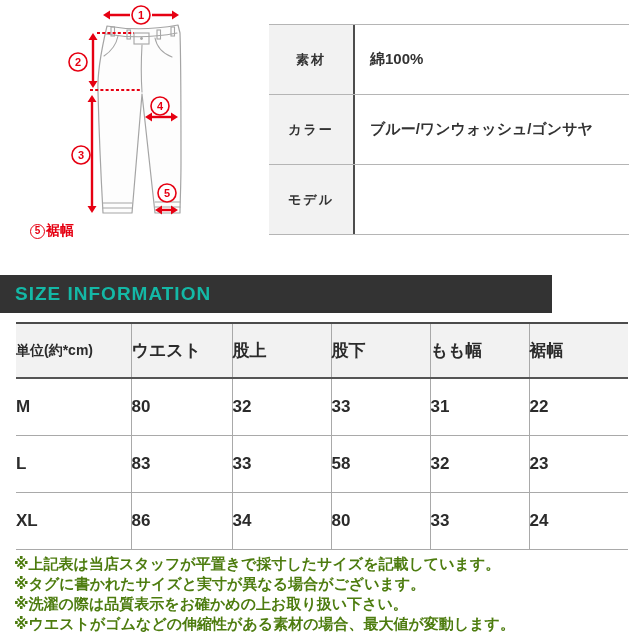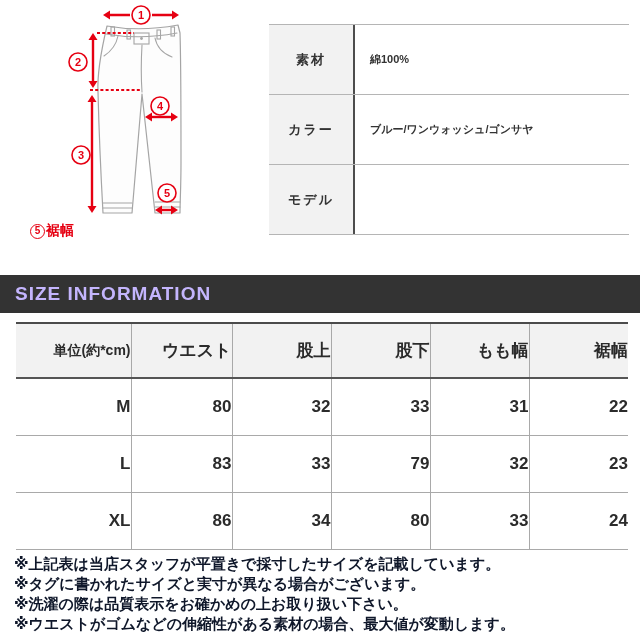--- a/index.html
+++ b/index.html
@@ -19,40 +19,40 @@
         font-size:10px;line-height:12.5px;text-align:center;vertical-align:1px;margin-right:1px;
         box-sizing:border-box;background:#fff}
 
   
   .spec-table{position:absolute;left:269px;top:24px;width:360px;border-top:1px solid #b5b5b5}
   .spec-row{display:flex;height:69px;border-bottom:1px solid #b5b5b5}
   .spec-label{width:86px;background:#f2f2f2;border-right:2px solid #4d4d4d;display:flex;
               align-items:center;justify-content:center;font-weight:bold;font-size:13px;
               letter-spacing:2px;color:#333;box-sizing:border-box}
   .spec-value{flex:1;display:flex;align-items:center;padding-left:15px;font-weight:bold;
-              font-size:11px;color:#333}
-
-  
-  .banner{position:absolute;left:0;top:275px;width:640px;height:38px;background:#333;
-          color:#c4b5fd;display:flex;align-items:center;padding-left:15px;box-sizing:border-box;
+              font-size:15px;color:#333}
+
+  
+  .banner{position:absolute;left:0;top:275px;width:552px;height:38px;background:#333;
+          color:#14b8a6;display:flex;align-items:center;padding-left:15px;box-sizing:border-box;
           font-size:19px;font-weight:bold;letter-spacing:1px}
 
   
   .size-table{position:absolute;left:16px;top:322px;border-collapse:collapse;
               border-top:2px solid #4c4c4c}
-  .size-table th,.size-table td{border:1px solid #a9a9a9;text-align:right;vertical-align:middle;
+  .size-table th,.size-table td{border:1px solid #a9a9a9;text-align:left;vertical-align:middle;
               color:#2b2b2b;font-weight:bold;padding:0}
   .size-table th{background:#f2f2f2;height:53px;font-size:17px;border-bottom:2px solid #555}
   .size-table th.unit{font-size:14px}
   .size-table td{height:56px;font-size:17px;background:#fff}
   .size-table tr>*:first-child{border-left:none}
   .size-table tr>*:last-child{border-right:none}
 
   
-  .notes{position:absolute;left:14px;top:554px;font-size:15px;font-weight:bold;color:#0f172a;
+  .notes{position:absolute;left:14px;top:554px;font-size:15px;font-weight:bold;color:#4d7c0f;
          line-height:20px;white-space:nowrap}
 
   
   .pants-line{fill:#fdfdfd;stroke:#a5a5a5;stroke-width:1.2;stroke-linejoin:round}
   .pants-detail{fill:none;stroke:#a5a5a5;stroke-width:1.1;stroke-linecap:round}
   .red-line{stroke:#e60012;stroke-width:2.4;fill:none}
   .red-dash{stroke:#e60012;stroke-width:2.2;fill:none;stroke-dasharray:3,2.2}
   .red-head{fill:#e60012}
   .num-circ{fill:#fff;stroke:#e60012;stroke-width:1.6}
   .num-text{fill:#e60012;font-size:11px;font-weight:bold;text-anchor:middle;
@@ -173,21 +173,21 @@
     <td>80</td>
     <td>32</td>
     <td>33</td>
     <td>31</td>
     <td>22</td>
   </tr>
   <tr>
     <td>L</td>
     <td>83</td>
     <td>33</td>
-    <td>79</td>
+    <td>58</td>
     <td>32</td>
     <td>23</td>
   </tr>
   <tr>
     <td>XL</td>
     <td>86</td>
     <td>34</td>
     <td>80</td>
     <td>33</td>
     <td>24</td>

